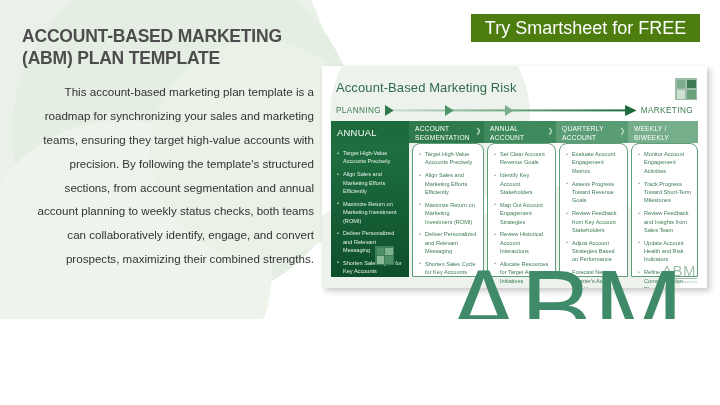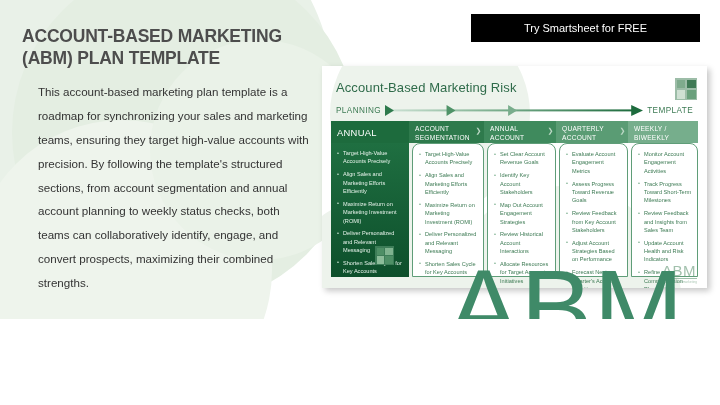--- a/index.html
+++ b/index.html
@@ -42,42 +42,42 @@
     color: #4d4d4d;
   }
 
   
   .cta {
     position: absolute;
     left: 471px;
     top: 14px;
     width: 229px;
     height: 28px;
-    background: #000000;
+    background: #4d7c0f;
     color: #ffffff;
-    font-size: 11px;
+    font-size: 18px;
     display: flex;
     align-items: center;
     justify-content: center;
     border: none;
     cursor: pointer;
     font-family: "Liberation Sans", sans-serif;
   }
 
   
   .body-copy {
     position: absolute;
     left: 22px;
     top: 80px;
     width: 292px;
     font-size: 11.6px;
     line-height: 2.06;
     color: #333333;
   }
-  .body-copy p { margin: 0 0 17px 16px; }
+  .body-copy p { margin: 0 0 17px 4px; text-align: right; }
   .body-copy p:last-child { margin-bottom: 0; }
   .body-copy a {
     color: #2f6fb5;
     text-decoration: underline;
   }
 
   
   .card {
     position: absolute;
     left: 322px;
@@ -340,21 +340,21 @@
               <stop offset="1" stop-color="#1d6b3d"></stop>
             </linearGradient>
           </defs>
           <rect x="0" y="4.4" width="252" height="2" fill="url(#flowgrad)"></rect>
           <path d="M0 0 L9 5.5 L0 11 Z" fill="#2e7a4c"></path>
           <path d="M62 0 L71 5.5 L62 11 Z" fill="#4f9368"></path>
           <path d="M124 0 L133 5.5 L124 11 Z" fill="#79ad8c"></path>
           <path d="M248 0 L260 5.5 L248 11 Z" fill="#1d6b3d"></path>
         </svg>
       </span>
-      <span class="flow-label">TEMPLATE</span>
+      <span class="flow-label">MARKETING</span>
     </div>
 
     <div class="headers">
       <div class="hcell purpose">ANNUAL</div>
       <div class="hcell c1"><span class="chev">❯</span><span>ACCOUNT SEGMENTATION</span></div>
       <div class="hcell c2"><span class="chev">❯</span><span>ANNUAL ACCOUNT PLANNING</span></div>
       <div class="hcell c3"><span class="chev">❯</span><span>QUARTERLY ACCOUNT REVIEW</span></div>
       <div class="hcell c4"><span>WEEKLY / BIWEEKLY STATUS CHECK</span></div>
     </div>
 

